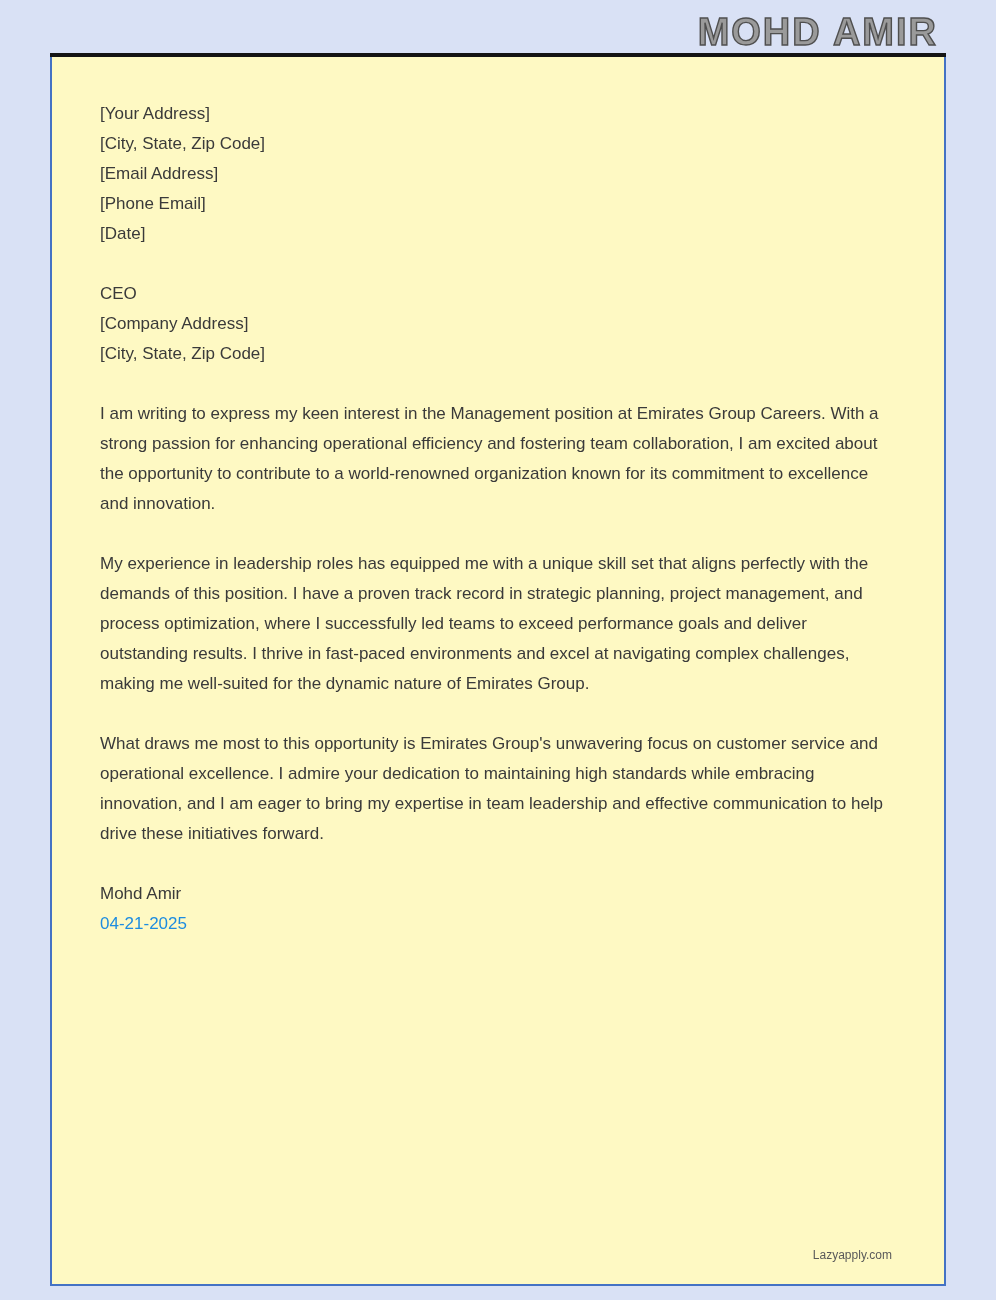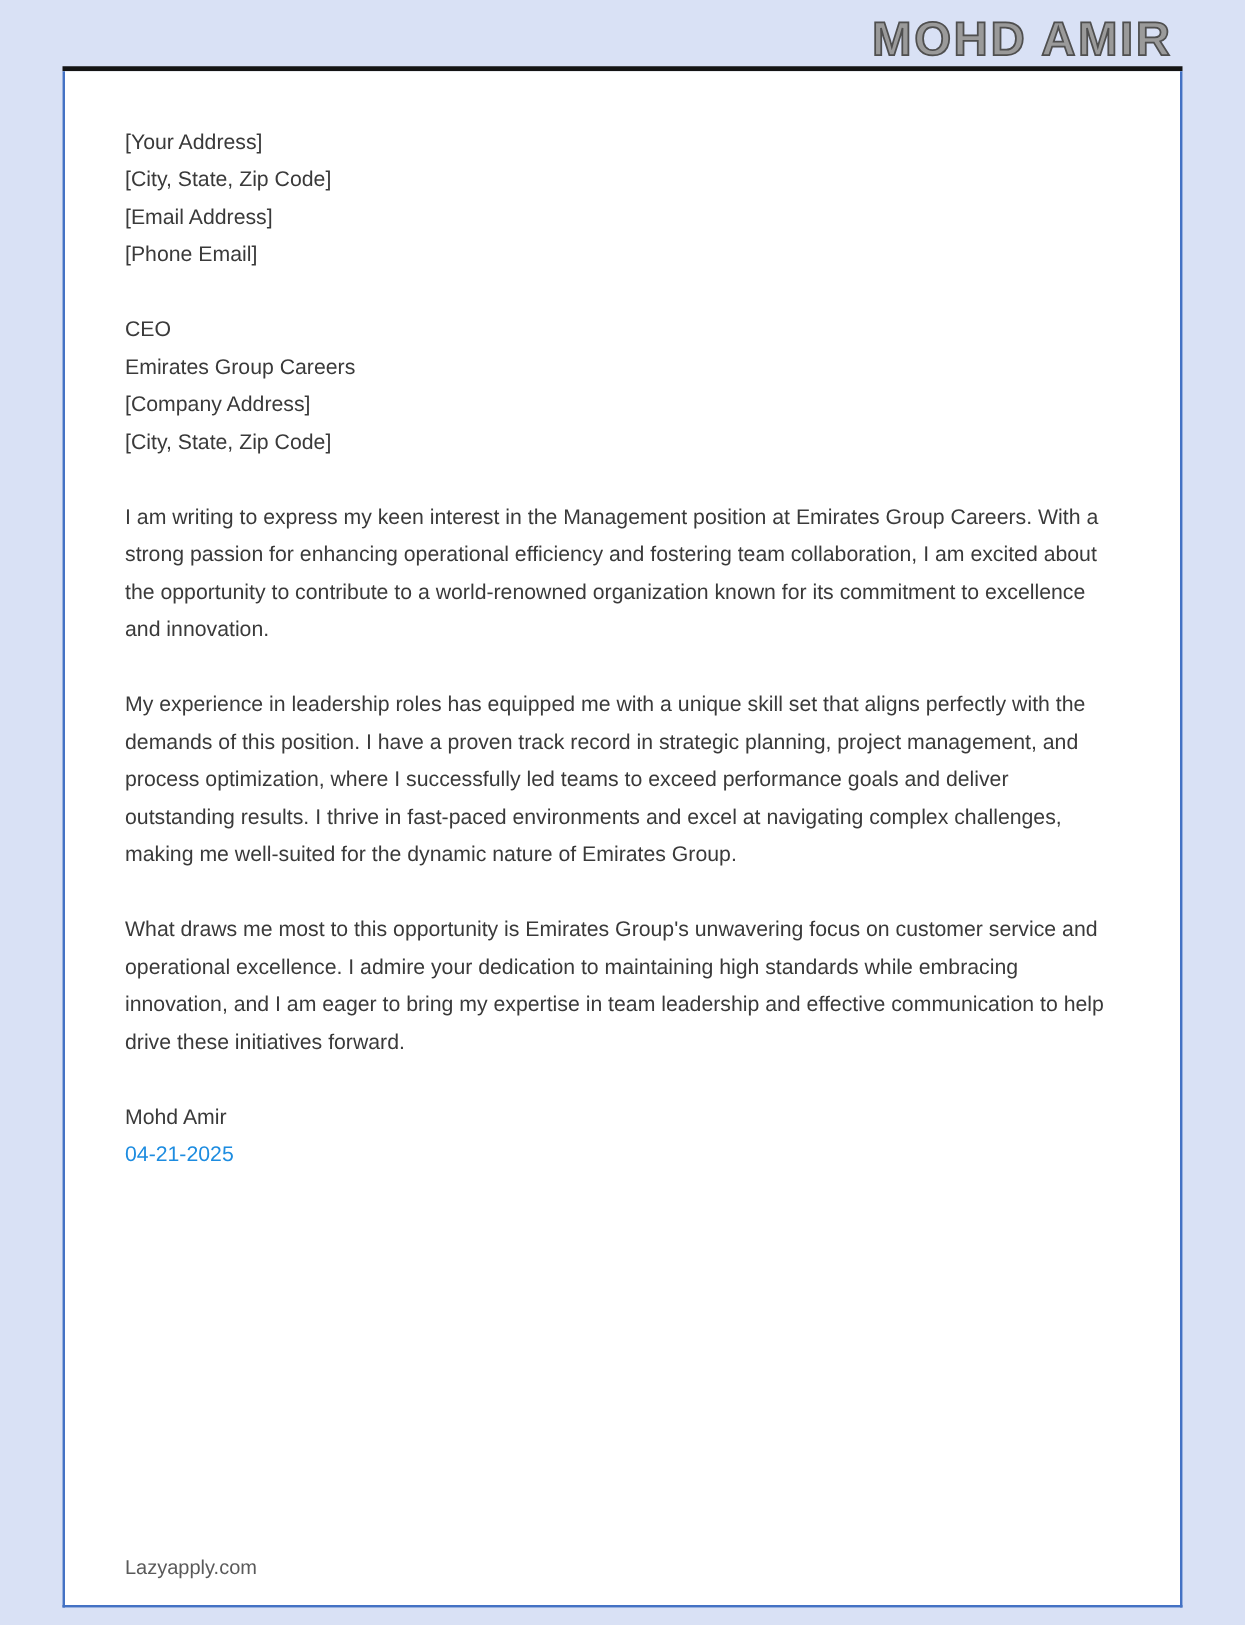--- a/index.html
+++ b/index.html
@@ -41,21 +41,21 @@
   }
 
   .divider {
     height: 4px;
     background: #141414;
     width: 100%;
   }
 
   .letter {
     flex: 1;
-    background: #ffffff;
+    background: #fef9c3;
     border: 2px solid #4472c4;
     border-top: none;
     padding: 42px 50px 14px 48px;
     display: flex;
     flex-direction: column;
     color: #3a3a3a;
     font-size: 17px;
     line-height: 30px;
   }
 
@@ -65,21 +65,22 @@
   .paragraph { margin-bottom: 30px; }
 
   .date-line {
     margin-top: 10px;
     color: #1d8ce0;
     font-size: 17px;
   }
 
   .footer {
     margin-top: auto;
-    font-size: 16px;
+    text-align: right;
+    font-size: 12px;
     color: #5a5a5a;
     padding-right: 2px;
   }
 </style>
 </head>
 <body>
 
 <div class="page">
 
   <div class="header">
@@ -88,25 +89,25 @@
 
   <div class="divider"></div>
 
   <div class="letter">
 
     <div class="block">
       <p>[Your Address]</p>
       <p>[City, State, Zip Code]</p>
       <p>[Email Address]</p>
       <p>[Phone Email]</p>
+      <p>[Date]</p>
     </div>
 
     <div class="block">
       <p>CEO</p>
-      <p>Emirates Group Careers</p>
       <p>[Company Address]</p>
       <p>[City, State, Zip Code]</p>
     </div>
 
 
     <p class="paragraph">I am writing to express my keen interest in the Management position at Emirates Group Careers. With a strong passion for enhancing operational efficiency and fostering team collaboration, I am excited about the opportunity to contribute to a world-renowned organization known for its commitment to excellence and innovation.</p>
     <p class="paragraph">My experience in leadership roles has equipped me with a unique skill set that aligns perfectly with the demands of this position. I have a proven track record in strategic planning, project management, and process optimization, where I successfully led teams to exceed performance goals and deliver outstanding results. I thrive in fast-paced environments and excel at navigating complex challenges, making me well-suited for the dynamic nature of Emirates Group.</p>
     <p class="paragraph">What draws me most to this opportunity is Emirates Group's unwavering focus on customer service and operational excellence. I admire your dedication to maintaining high standards while embracing innovation, and I am eager to bring my expertise in team leadership and effective communication to help drive these initiatives forward.</p>
 
     <div class="block">

